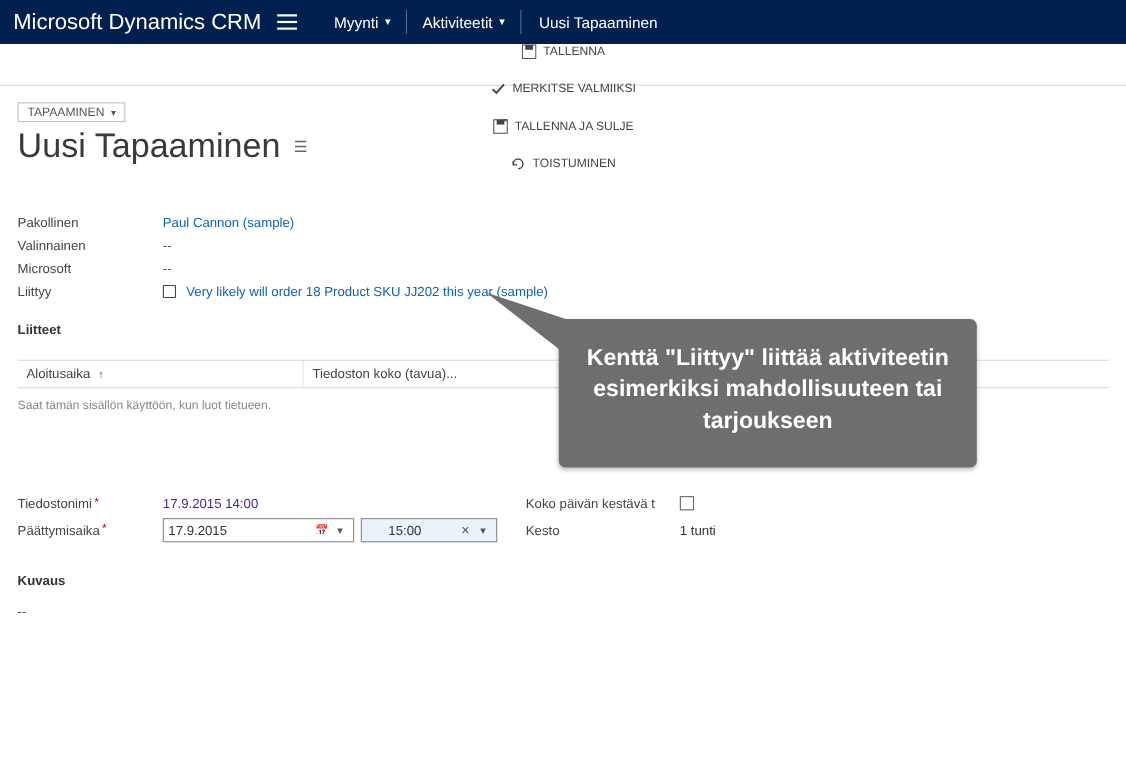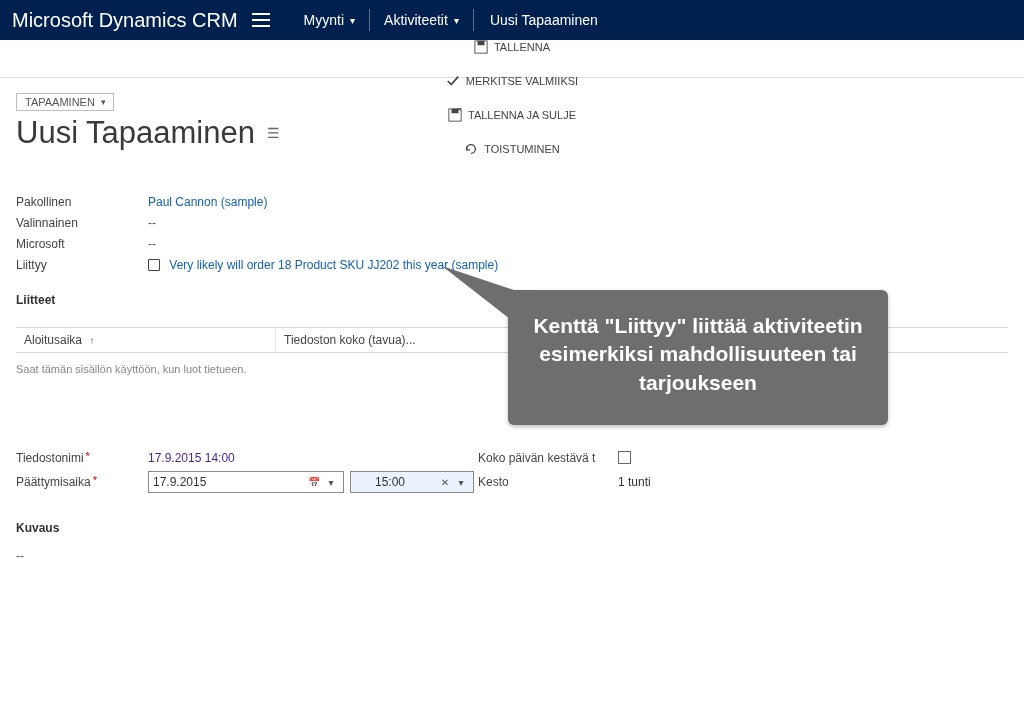--- a/index.html
+++ b/index.html
@@ -46,21 +46,21 @@
     .att-col.c2{ flex:1;}
     .sort-arrow{ font-size:10px; margin-left:4px;}
     .note{ font-size:11px; color:#888; margin-top:10px;}
 
     
     .timing{ margin-top:76px; display:grid; grid-template-columns:132px 330px 140px 200px; row-gap:6px; align-items:center; font-size:12px;}
     .timing .lbl2{ color:#444;}
     .start-text{ color:#4c1d95;}
     .dt-row{ display:flex; gap:6px; align-items:center;}
     .dt-input{ height:22px; border:1px solid #8a8a8a; background:#fff; display:flex; align-items:center; padding:0 4px; font-size:12px; color:#333;}
-    .date{ width:196px; justify-content:space-between;}
+    .date{ width:174px; justify-content:space-between;}
     .time{ width:124px; justify-content:space-between; background:#eaf2fb;padding-left:24px;}
     .mini-btn{ width:16px; height:16px; display:flex; align-items:center; justify-content:center; font-size:10px; color:#555; cursor:pointer;}
     .chk{ width:13px; height:13px; border:1px solid #666; display:inline-block; vertical-align:-2px; cursor:pointer;}
 
     
     .callout{ position:absolute; left:508px; top:290px; width:380px; background:#6e6e6e; color:#fff; border-radius:6px; padding:22px 22px 28px; font-size:21px; font-weight:600; text-align:center; line-height:1.35; box-shadow:0 2px 4px rgba(0,0,0,.25);}
     .callout .arrow{ position:absolute; left:-66px; top:-24px; }
 
     .desc-h{ font-size:12px; font-weight:700; margin-top:28px;}
     .desc-v{ font-size:12px; margin-top:14px; color:#555;}

